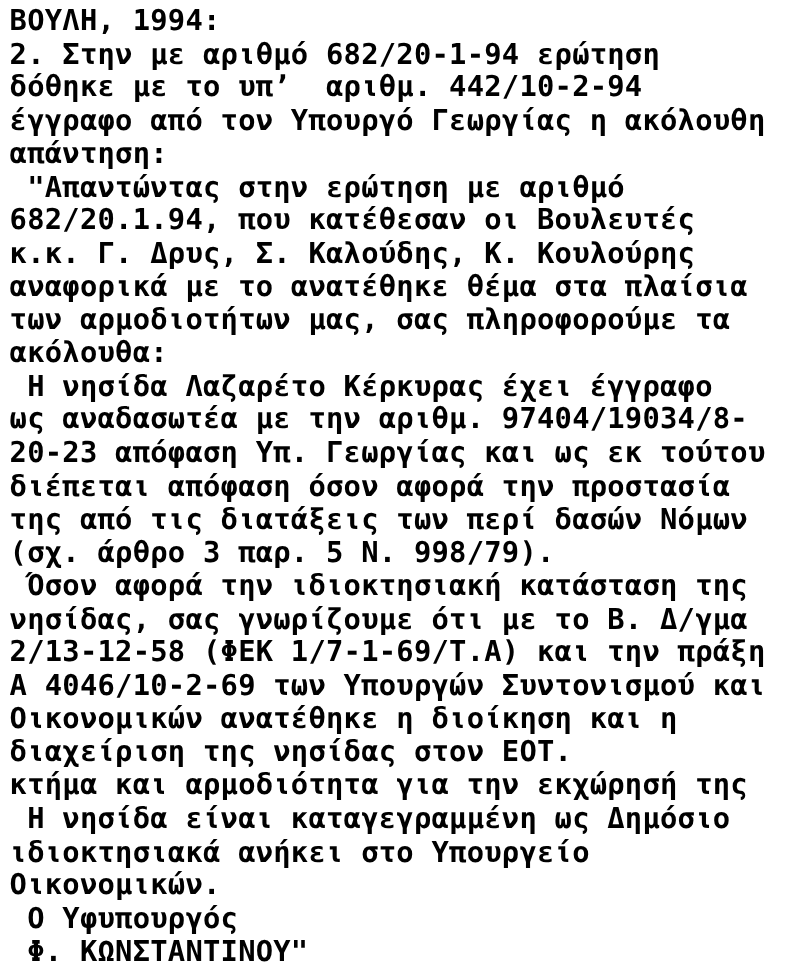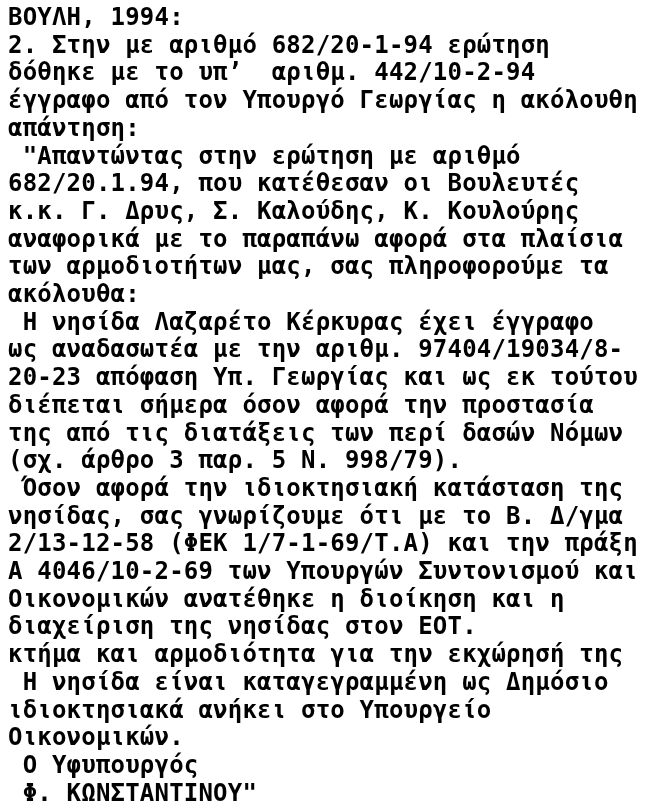--- a/index.html
+++ b/index.html
@@ -34,27 +34,27 @@
 <div class="page">
   <div class="doc-text">
       <div class="line">ΒΟΥΛΗ, 1994:</div>
       <div class="line">2. Στην με αριθμό 682/20-1-94 ερώτηση</div>
       <div class="line">δόθηκε με το υπ’  αριθμ. 442/10-2-94</div>
       <div class="line">έγγραφο από τον Υπουργό Γεωργίας η ακόλουθη</div>
       <div class="line">απάντηση:</div>
       <div class="line"> "Απαντώντας στην ερώτηση με αριθμό</div>
       <div class="line">682/20.1.94, που κατέθεσαν οι Βουλευτές</div>
       <div class="line">κ.κ. Γ. Δρυς, Σ. Καλούδης, Κ. Κουλούρης</div>
-      <div class="line">αναφορικά με το παραπάνω αφορά στα πλαίσια</div>
+      <div class="line">αναφορικά με το ανατέθηκε θέμα στα πλαίσια</div>
       <div class="line">των αρμοδιοτήτων μας, σας πληροφορούμε τα</div>
       <div class="line">ακόλουθα:</div>
       <div class="line"> Η νησίδα Λαζαρέτο Κέρκυρας έχει έγγραφο</div>
       <div class="line">ως αναδασωτέα με την αριθμ. 97404/19034/8-</div>
       <div class="line">20-23 απόφαση Υπ. Γεωργίας και ως εκ τούτου</div>
-      <div class="line">διέπεται σήμερα όσον αφορά την προστασία</div>
+      <div class="line">διέπεται απόφαση όσον αφορά την προστασία</div>
       <div class="line">της από τις διατάξεις των περί δασών Νόμων</div>
       <div class="line">(σχ. άρθρο 3 παρ. 5 Ν. 998/79).</div>
       <div class="line"> Όσον αφορά την ιδιοκτησιακή κατάσταση της</div>
       <div class="line">νησίδας, σας γνωρίζουμε ότι με το Β. Δ/γμα</div>
       <div class="line">2/13-12-58 (ΦΕΚ 1/7-1-69/Τ.Α) και την πράξη</div>
       <div class="line">Α 4046/10-2-69 των Υπουργών Συντονισμού και</div>
       <div class="line">Οικονομικών ανατέθηκε η διοίκηση και η</div>
       <div class="line">διαχείριση της νησίδας στον ΕΟΤ.</div>
       <div class="line">κτήμα και αρμοδιότητα για την εκχώρησή της</div>
       <div class="line"> Η νησίδα είναι καταγεγραμμένη ως Δημόσιο</div>

